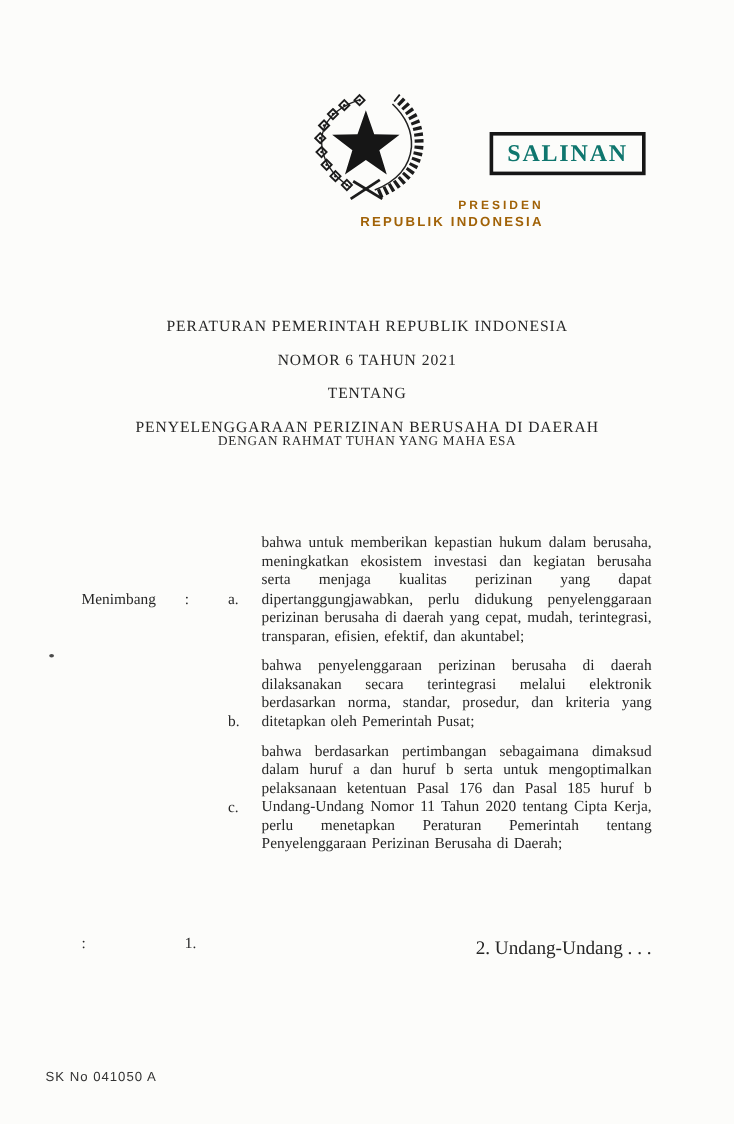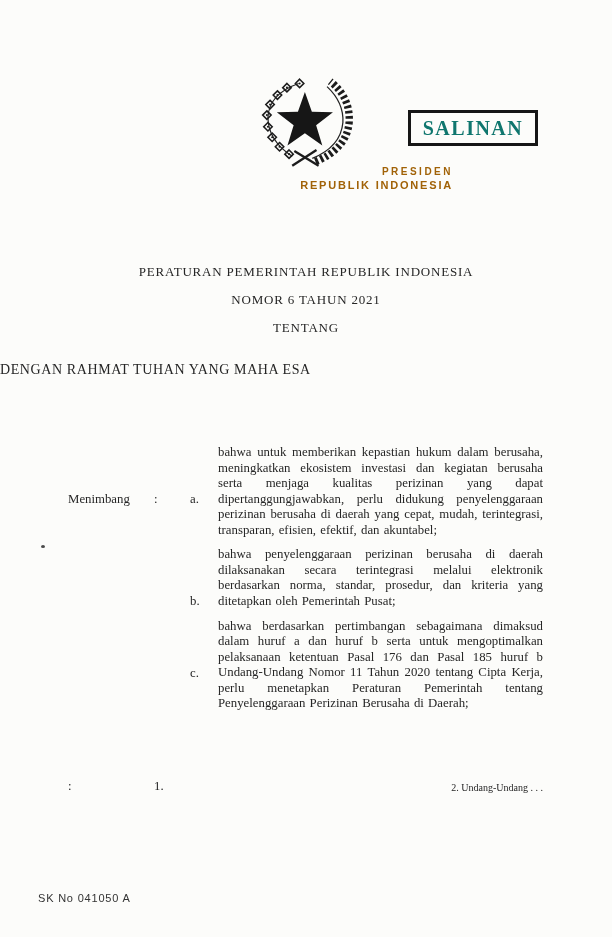--- a/index.html
+++ b/index.html
@@ -24,36 +24,36 @@
   .letterhead-line2{font-size:11px;letter-spacing:1.8px;}
   .salinan{
     position:absolute;left:408px;top:110px;width:124px;height:30px;
     border:3px solid #161616;
     display:flex;align-items:center;justify-content:center;
     font-weight:bold;font-size:20px;letter-spacing:1.5px;color:#0f766e;
   }
   
   .title-block{position:absolute;left:0;right:0;top:222px;text-align:center;margin-top:42px;}
   .title-line{font-size:13px;letter-spacing:0.8px;line-height:16px;margin-bottom:12px;color:#262626;}
-  .center-line{position:absolute;left:0;right:0;font-size:14px;letter-spacing:0.6px;color:#262626;}
+  .center-line{position:absolute;left:0;right:0;text-align:center;font-size:11px;letter-spacing:0.6px;color:#262626;}
   .invocation{top:362px;}
   .authority{top:394px;}
   
   .clause-block{
     position:absolute;left:68px;width:475px;
     display:grid;grid-template-columns:86px 36px 28px auto;
     row-gap:9px;
     font-size:12.8px;line-height:15.5px;
   }
   .considering{top:445px;}
   .recalling{top:732px;}
   .clause-label,.clause-colon,.clause-marker{white-space:nowrap;margin-top:47px;}
   .clause-text{text-align:justify;word-spacing:1px;}
   
-  .catchword{position:absolute;top:782px;right:69px;font-size:10px;}
+  .catchword{position:absolute;top:782px;right:69px;font-size:16px;}
   .footer-code{
     position:absolute;left:38px;top:892px;
     font-family:"Liberation Sans","DejaVu Sans",sans-serif;
     font-size:11px;letter-spacing:0.8px;color:#333;
   }
   .speck{position:absolute;left:41px;top:545px;width:4px;height:3px;background:#4a4a4a;border-radius:50%;}
 </style>
 </head>
 <body>
 
@@ -103,20 +103,21 @@
   </div>
 
   <div class="salinan">
     <span>SALINAN</span>
   </div>
 
   <div class="title-block">
     <div class="title-line">PERATURAN PEMERINTAH REPUBLIK INDONESIA</div>
     <div class="title-line">NOMOR 6 TAHUN 2021</div>
     <div class="title-line">TENTANG</div>
+    <div class="title-line">PENYELENGGARAAN PERIZINAN BERUSAHA DI DAERAH</div>
   </div>
 
   <div class="center-line invocation">DENGAN RAHMAT TUHAN YANG MAHA ESA</div>
 
   <div class="clause-block considering">
     <div class="clause-label">Menimbang</div>
     <div class="clause-colon">:</div>
     <div class="clause-marker">a.</div>
     <div class="clause-text">bahwa untuk memberikan kepastian hukum dalam berusaha, meningkatkan ekosistem investasi dan kegiatan berusaha serta menjaga kualitas perizinan yang dapat dipertanggungjawabkan, perlu didukung penyelenggaraan perizinan berusaha di daerah yang cepat, mudah, terintegrasi, transparan, efisien, efektif, dan akuntabel;</div>
 

